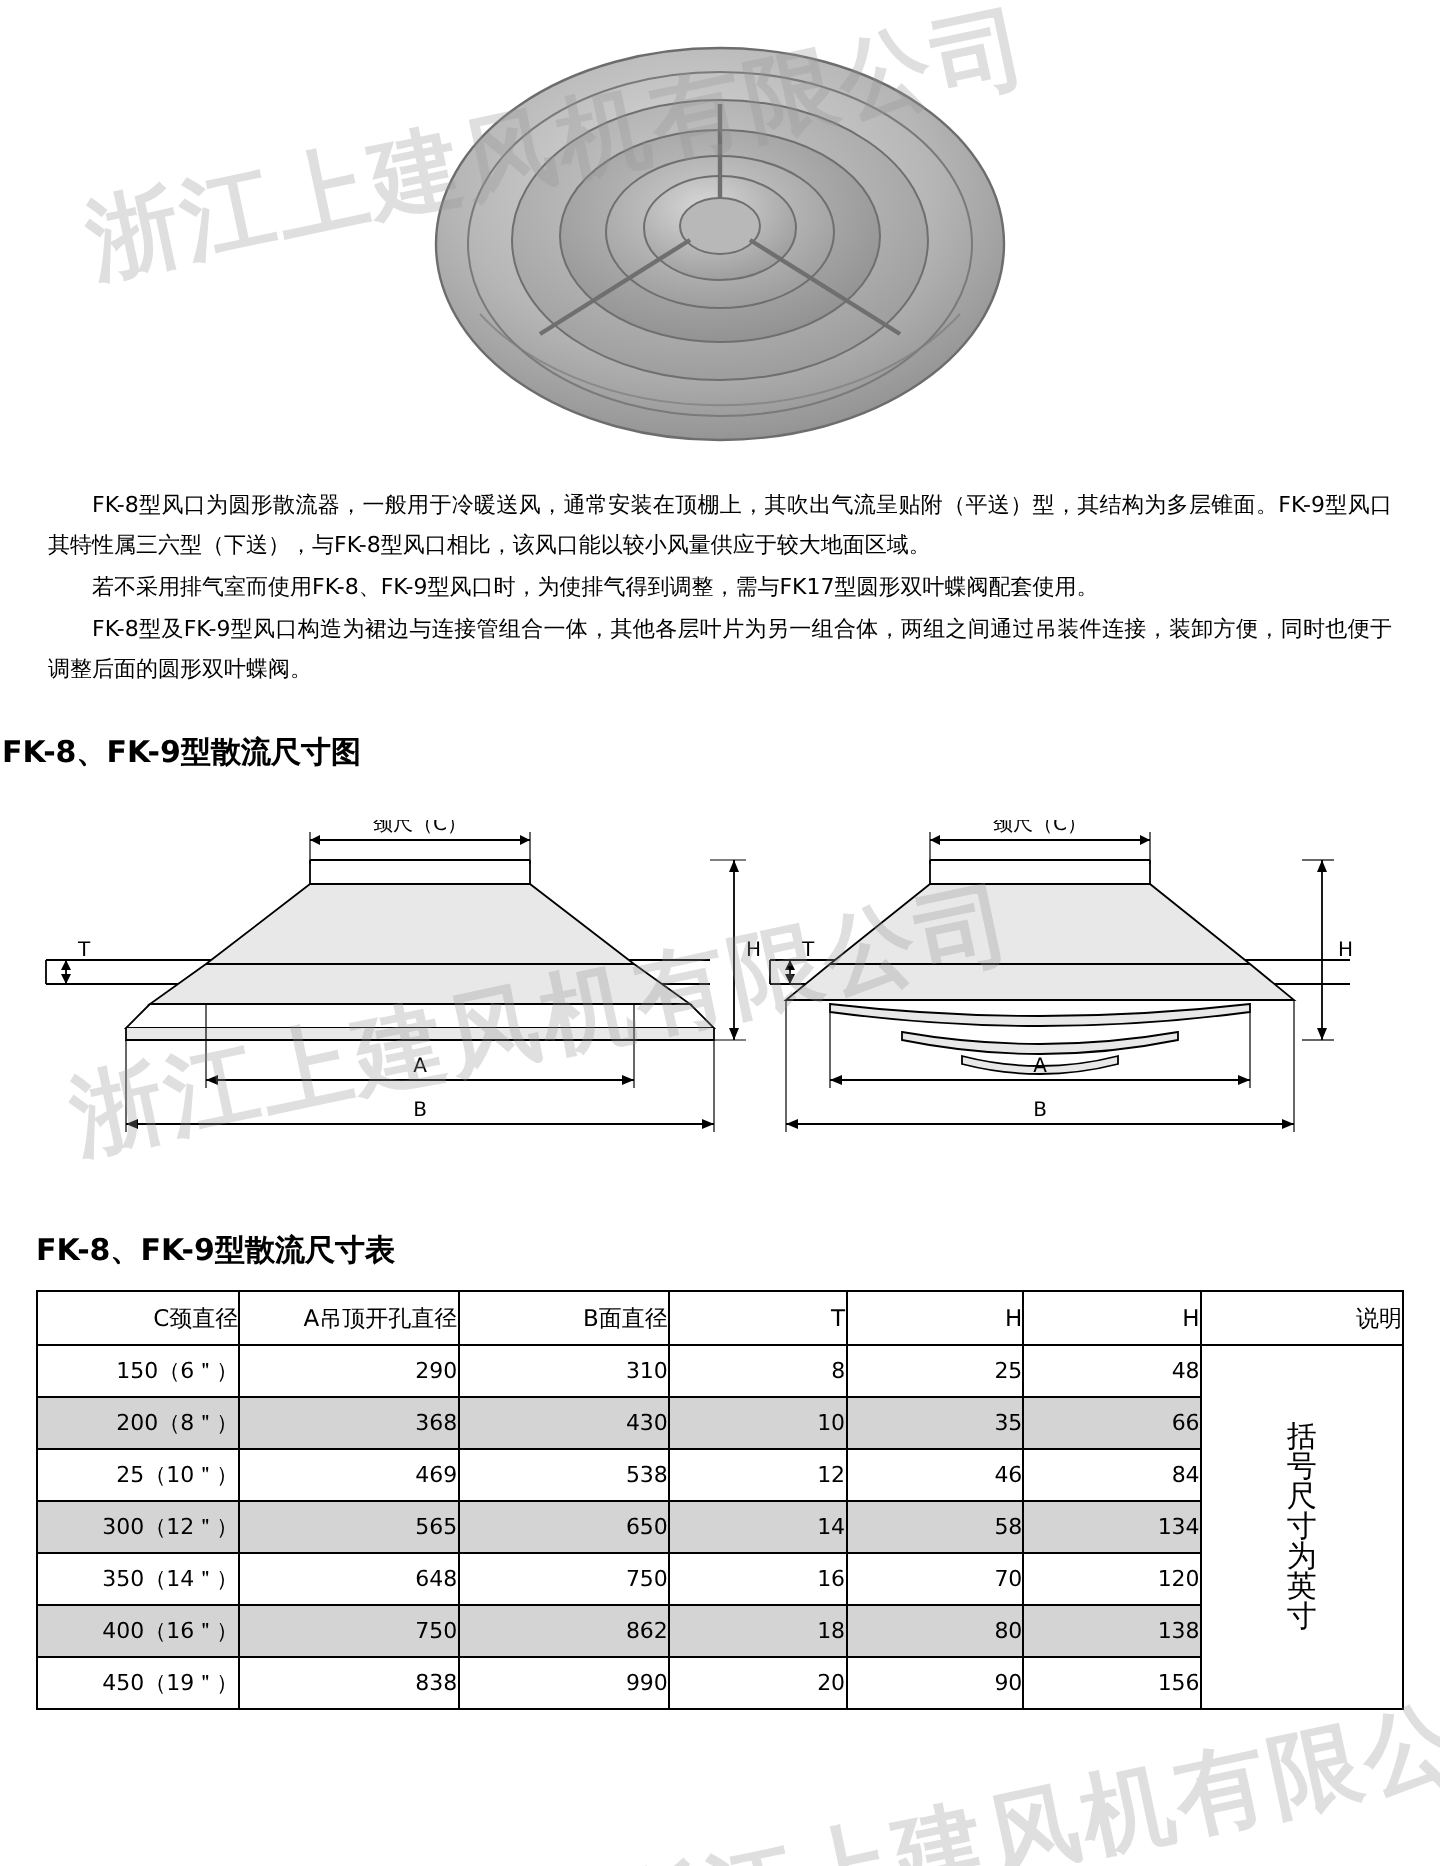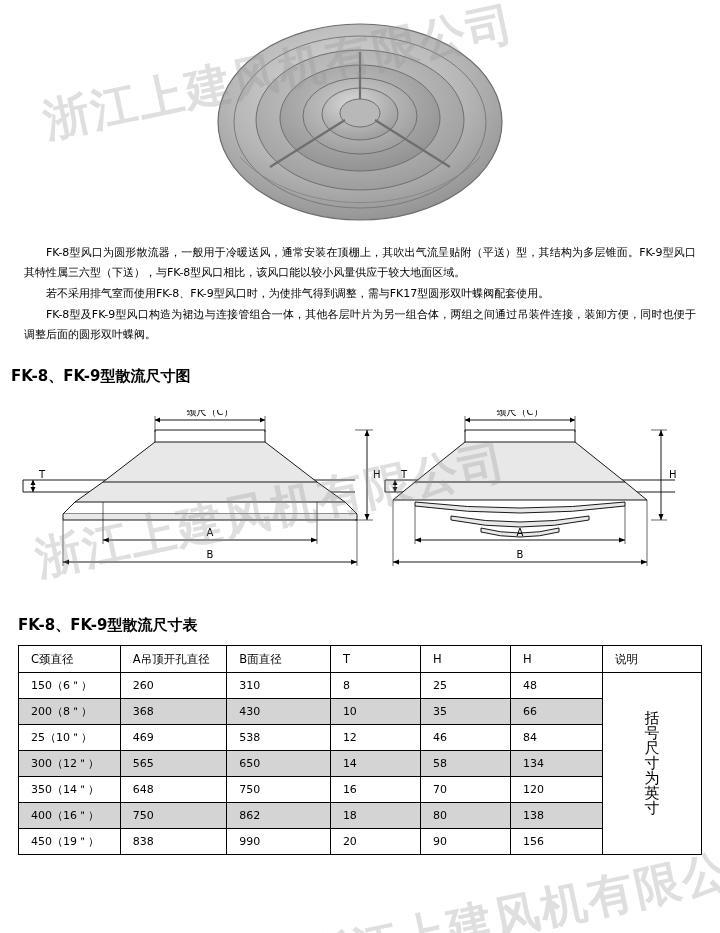--- a/index.html
+++ b/index.html
@@ -84,21 +84,21 @@
   }
   .body-text p {
     margin: 0 0 1px 0;
     text-indent: 2em;
   }
 
   .title-h2 {
     font-size: 15px;
     font-weight: bold;
     font-family: "DejaVu Sans", sans-serif;
-    margin: 22px 0 0 11px;
+    margin: 22px 0 0 1px;
   }
 
   
   .drawings {
     width: 100%;
     height: 190px;
     margin-top: 24px;
     display: flex;
     justify-content: center;
   }
@@ -113,23 +113,23 @@
   
   table.dims {
     border-collapse: collapse;
     margin: 10px 0 0 18px;
     width: 684px;
     font-family: "DejaVu Sans", sans-serif;
     font-size: 11px;
   }
   table.dims th, table.dims td {
     border: 1px solid #000;
-    text-align: left;
+    text-align: right;
     height: 25px;
-    padding: 0 12px;
+    padding: 0 0;
   }
   table.dims th {
     font-weight: normal;
     font-size: 11.5px;
     height: 26px;
   }
   table.dims tbody tr:nth-child(even) td {
     background: #d4d4d4;
   }
   td.note-cell {
@@ -326,21 +326,21 @@
         <th class="col-b">B面直径</th>
         <th class="col-t">T</th>
         <th class="col-h1">H</th>
         <th class="col-h2">H</th>
         <th class="note-cell">说明</th>
       </tr>
     </thead>
     <tbody>
       <tr>
         <td>150（6＂）</td>
-        <td>260</td>
+        <td>290</td>
         <td>310</td>
         <td>8</td>
         <td>25</td>
         <td>48</td>
         <td class="note-cell" rowspan="7">
           <span class="note-vertical">括号尺寸为英寸</span>
         </td>
       </tr>
       <tr>
         <td>200（8＂）</td>

